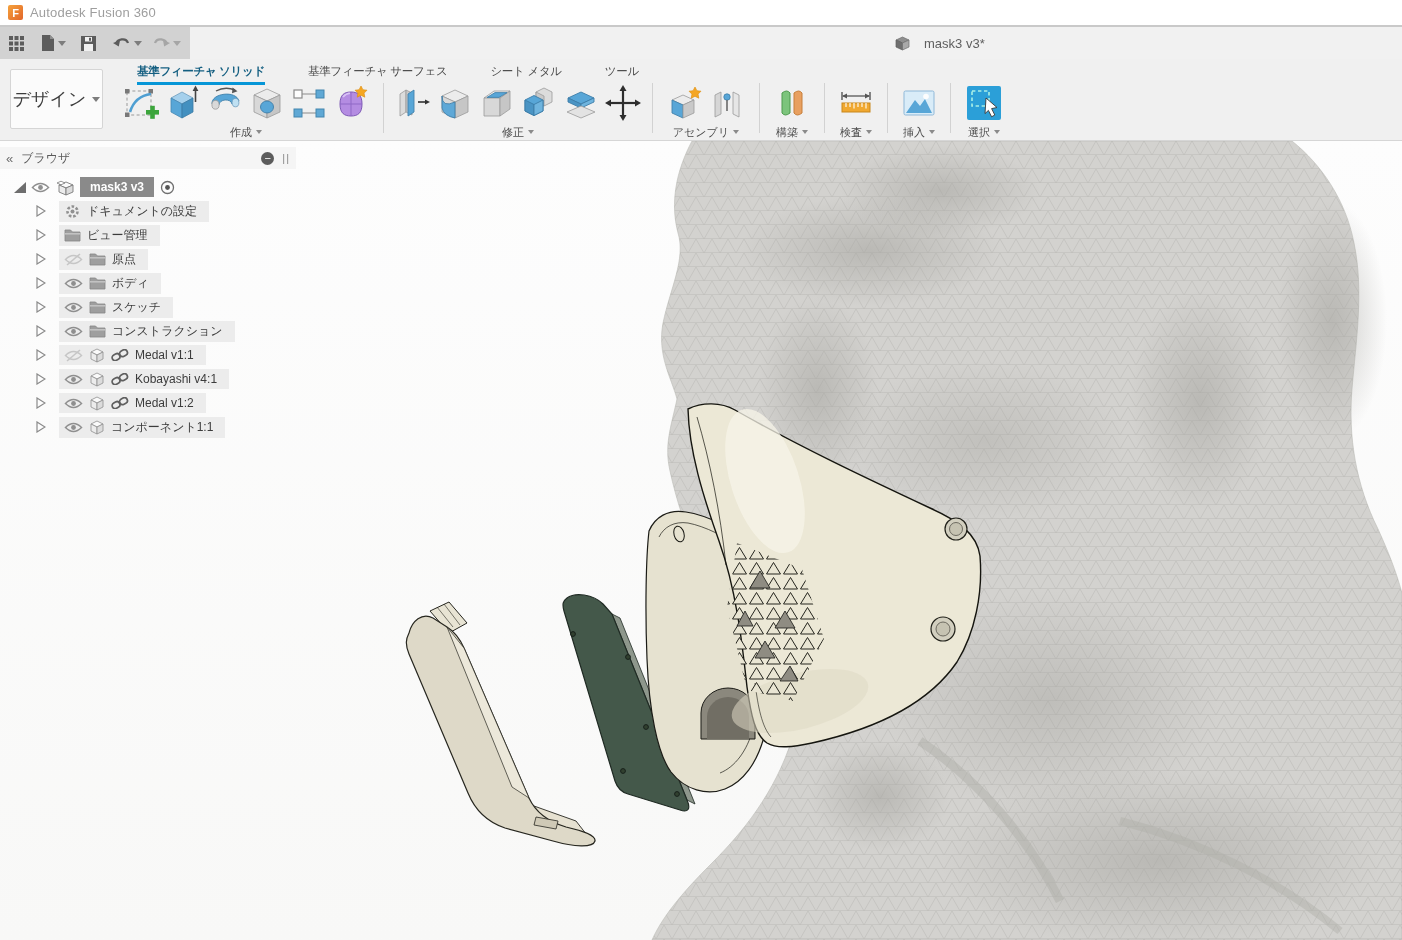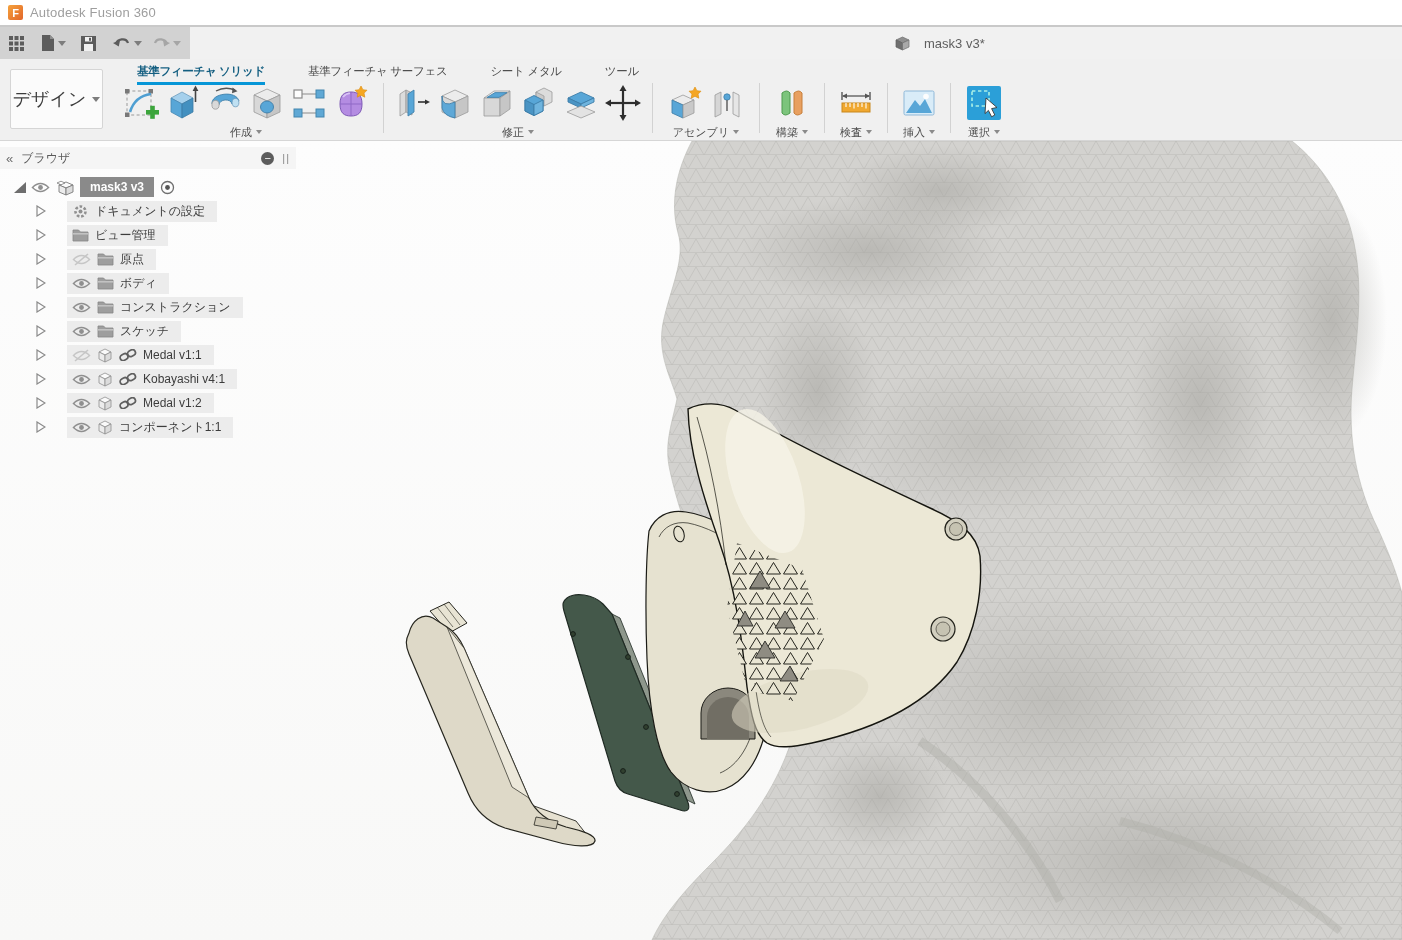--- a/index.html
+++ b/index.html
@@ -61,21 +61,21 @@
   .bh-collapse { color:#6e6e6e; font-size:13px; cursor:pointer; }
   .bh-title { flex:1; }
   .bh-min { width:13px; height:13px; border-radius:50%; background:#5c5c5c; color:#fff;
     display:flex; align-items:center; justify-content:center; font-size:11px; line-height:10px; cursor:pointer; }
   .bh-handle { color:#8a8a8a; font-size:11px; letter-spacing:1px; cursor:pointer; }
   .tree { padding-top:6px; }
   .trow { height:24px; display:flex; align-items:center; cursor:pointer; }
   .trow .tw { width:14px; display:flex; justify-content:center; margin-left:33px; }
   .trow.root .tw { margin-left:12px; }
   .chip { display:flex; align-items:center; gap:6px; background:#ececec;
-    padding:2px 12px 2px 5px; margin-left:20px; }
+    padding:2px 12px 2px 5px; margin-left:12px; }
   .tlabel { font-size:12px; color:#3c3c3c; white-space:nowrap; }
   .root-label { background:#8a8a8a; color:#fff; font-size:12px; font-weight:bold;
     padding:3px 10px; margin-left:5px; }
   .root-icons { display:flex; align-items:center; gap:6px; margin-left:5px; }
   .activate { margin-left:6px; display:flex; align-items:center; }
 </style>
 </head>
 <body>
 
 <div class="titlebar">
@@ -613,40 +613,40 @@
         </span>
         <span class="chip">
           <svg width="19" height="13" viewBox="0 0 19 13">
             <path d="M1.5,6.5 Q9.5,-1.5 17.5,6.5 Q9.5,14.5 1.5,6.5 Z" fill="none" stroke="#8f8f8f" stroke-width="1.5"></path>
             <circle cx="9.5" cy="6.5" r="2.4" fill="#8f8f8f"></circle>
           </svg>
           <svg width="17" height="14" viewBox="0 0 17 14">
             <path d="M1,2 h5.5 l2,2 H16 v9 H1 Z" fill="#9e9e9e" stroke="#868686" stroke-width="0.8"></path>
             <rect x="1" y="5" width="15" height="1.6" fill="#c2c2c2"></rect>
           </svg>
-          <span class="tlabel">コンストラクション</span>
+          <span class="tlabel">スケッチ</span>
         </span>
       </div>
 
       <div class="trow">
         <span class="tw">
           <svg width="11" height="12" viewBox="0 0 11 12">
               <polygon points="2,1 10,6 2,11" fill="#fdfdfd" stroke="#8a8a8a" stroke-width="1.2"></polygon>
             </svg>
         </span>
         <span class="chip">
           <svg width="19" height="13" viewBox="0 0 19 13">
             <path d="M1.5,6.5 Q9.5,-1.5 17.5,6.5 Q9.5,14.5 1.5,6.5 Z" fill="none" stroke="#8f8f8f" stroke-width="1.5"></path>
             <circle cx="9.5" cy="6.5" r="2.4" fill="#8f8f8f"></circle>
           </svg>
           <svg width="17" height="14" viewBox="0 0 17 14">
             <path d="M1,2 h5.5 l2,2 H16 v9 H1 Z" fill="#9e9e9e" stroke="#868686" stroke-width="0.8"></path>
             <rect x="1" y="5" width="15" height="1.6" fill="#c2c2c2"></rect>
           </svg>
-          <span class="tlabel">スケッチ</span>
+          <span class="tlabel">コンストラクション</span>
         </span>
       </div>
 
       <div class="trow">
         <span class="tw">
           <svg width="11" height="12" viewBox="0 0 11 12">
               <polygon points="2,1 10,6 2,11" fill="#fdfdfd" stroke="#8a8a8a" stroke-width="1.2"></polygon>
             </svg>
         </span>
         <span class="chip">

